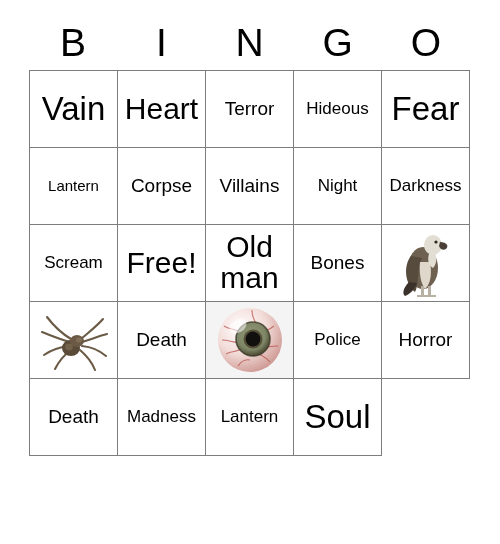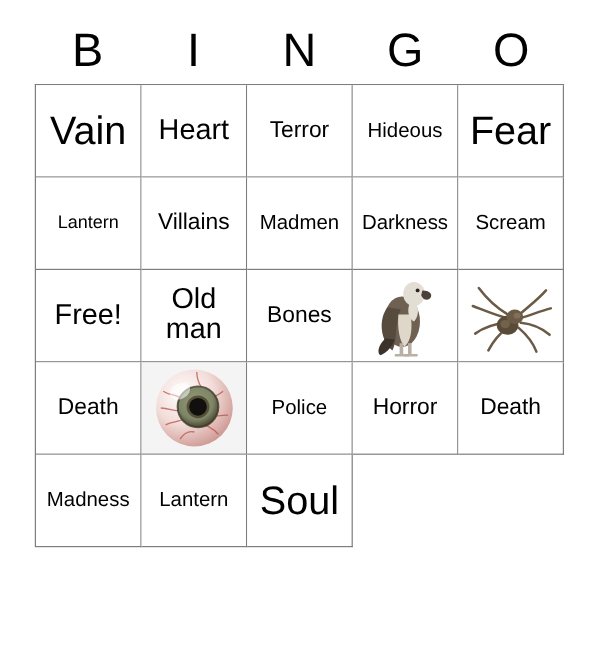--- a/index.html
+++ b/index.html
@@ -72,21 +72,21 @@
   }
   .cell-text {
     text-align: center;
     line-height: 1.03;
     padding: 0 2px;
     word-break: break-word;
     color: #000;
   }
   
   .sz-xl  { font-size: 33px; }
-  .sz-lg  { font-size: 24px; }
+  .sz-lg  { font-size: 30px; }
   .sz-md  { font-size: 19px; }
   .sz-sm  { font-size: 17px; text-align: right; }
   .sz-xs  { font-size: 15px; }
 
   .cell.tinted { background: #f5f4f4; }
 
   
   .pic-wrap {
     width: 100%;
     height: 100%;
@@ -122,24 +122,27 @@
       <div class="cell">
         <span class="cell-text sz-sm">Hideous</span>
       </div>
       <div class="cell">
         <span class="cell-text sz-xl">Fear</span>
       </div>
       <div class="cell">
         <span class="cell-text sz-xs">Lantern</span>
       </div>
       <div class="cell">
+        <span class="cell-text sz-md">Corpse</span>
+      </div>
+      <div class="cell">
         <span class="cell-text sz-md">Villains</span>
       </div>
       <div class="cell">
-        <span class="cell-text sz-sm">Madmen</span>
+        <span class="cell-text sz-sm">Night</span>
       </div>
       <div class="cell">
         <span class="cell-text sz-sm">Darkness</span>
       </div>
       <div class="cell">
         <span class="cell-text sz-sm">Scream</span>
       </div>
       <div class="cell">
         <span class="cell-text sz-lg">Free!</span>
       </div>

